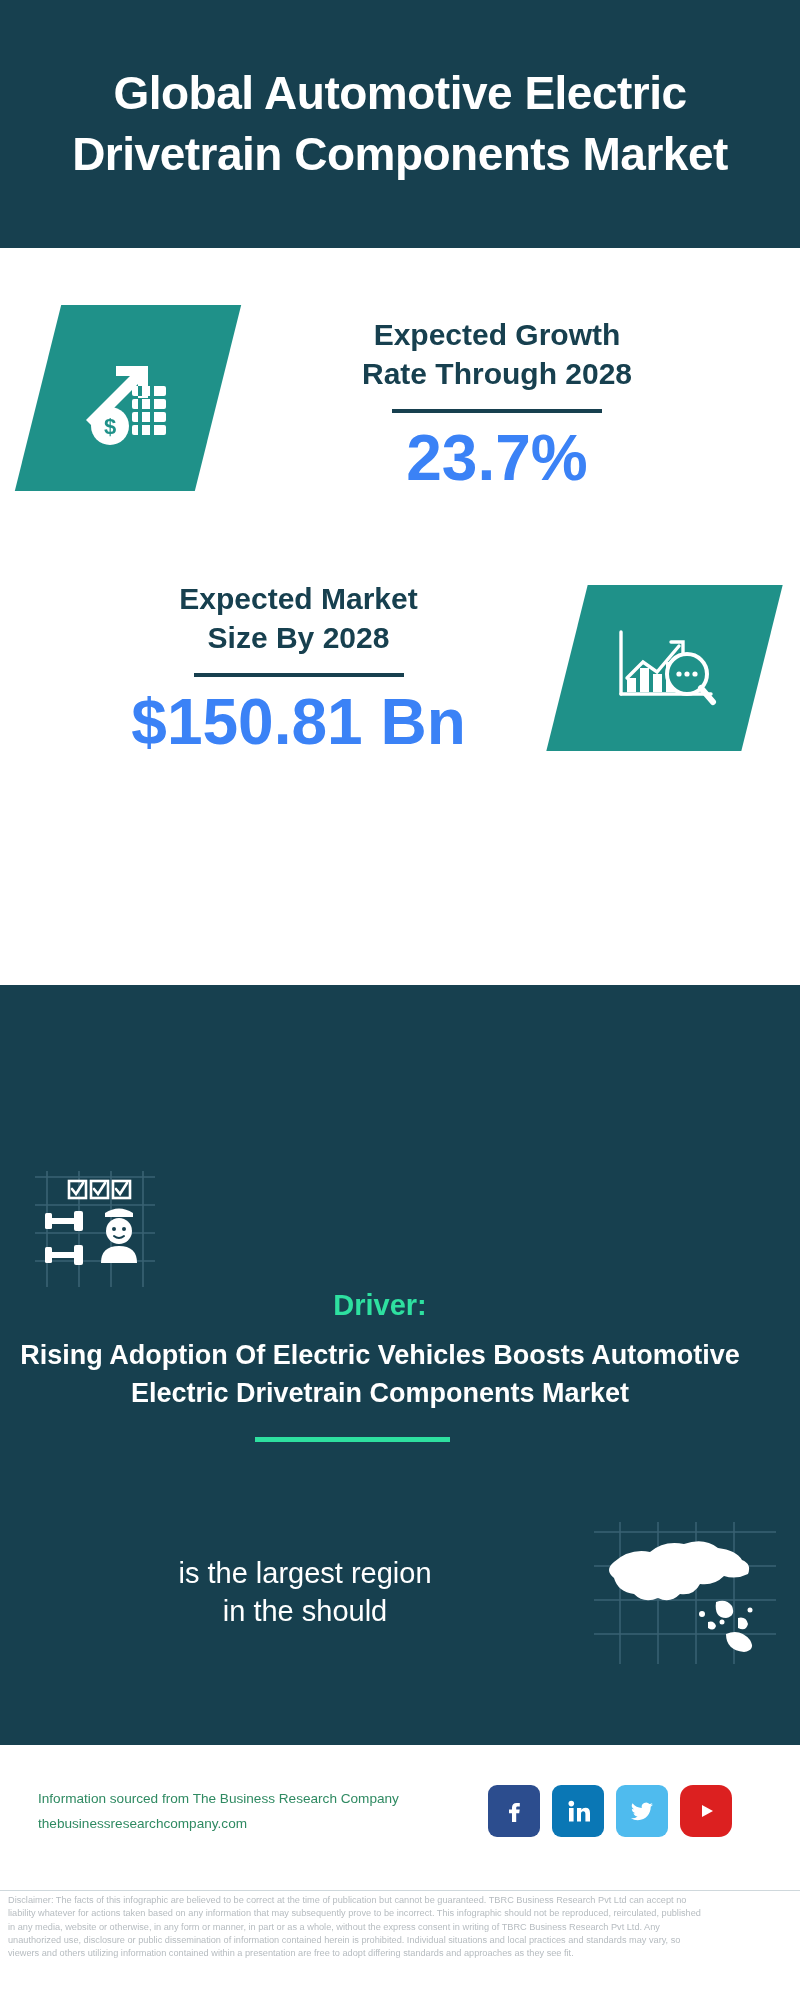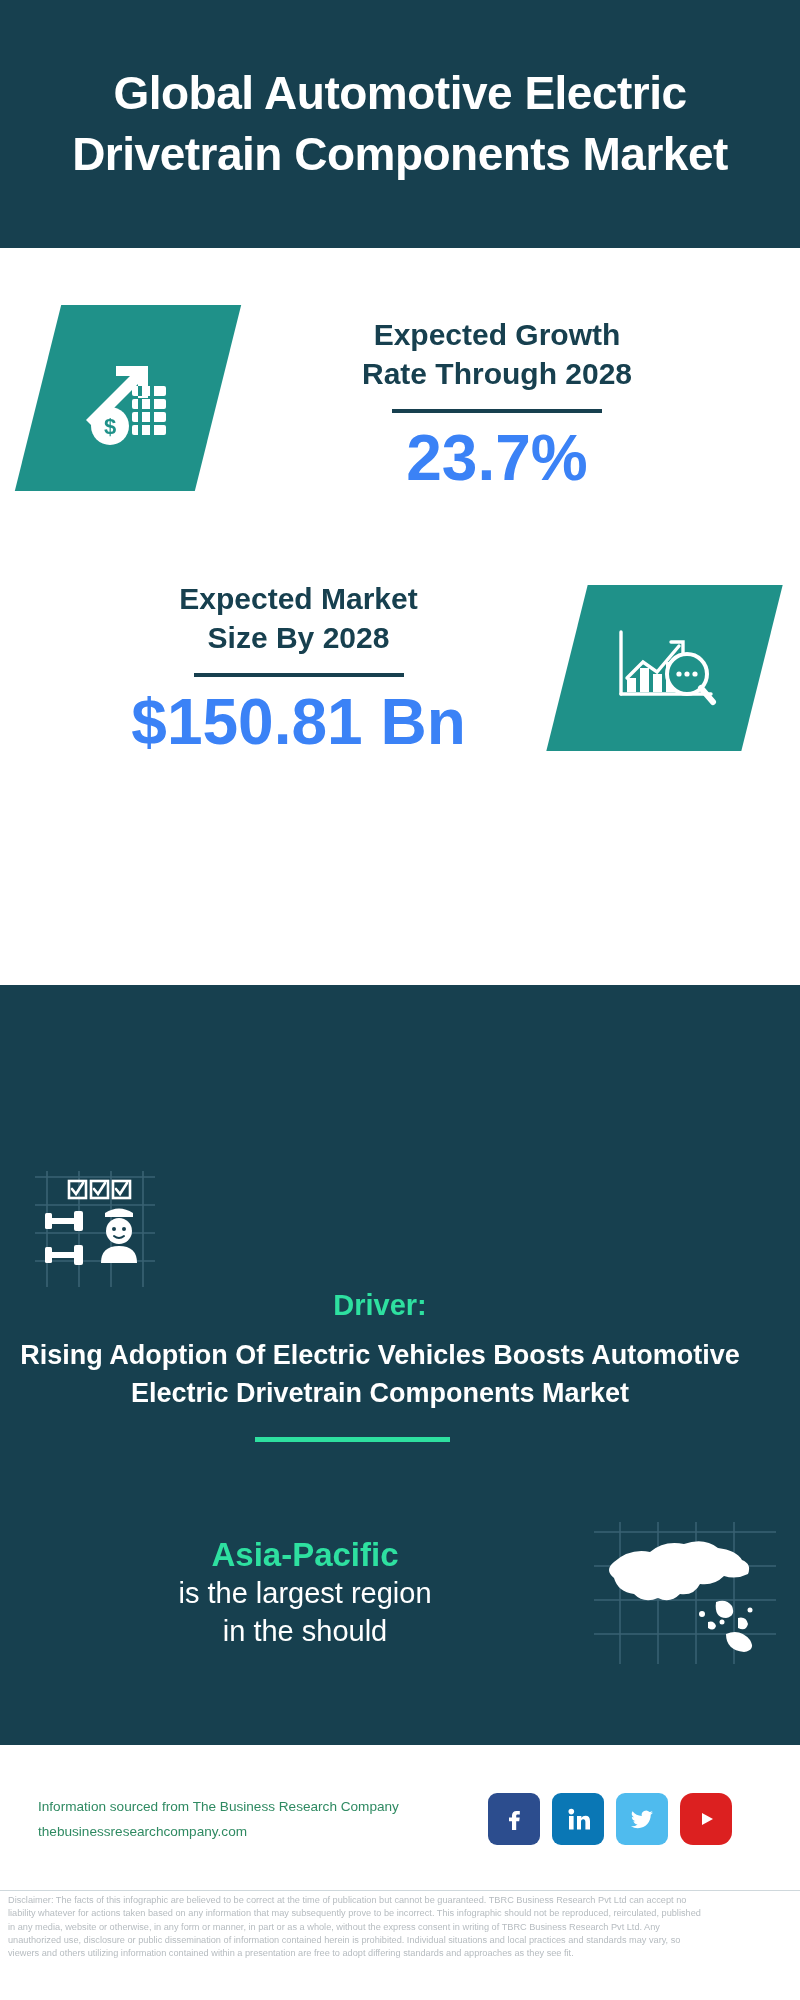--- a/index.html
+++ b/index.html
@@ -104,21 +104,21 @@
   .region-map-wrap{
     width:230px;flex:0 0 auto;display:flex;justify-content:center;align-items:center;
   }
 
   
   .footer{
     position:absolute;left:0;top:1745px;width:800px;height:145px;
     background:#ffffff;border-bottom:1px solid #cfd8dc;
   }
   .footer-inner{
-    position:absolute;left:0;top:24px;width:756px;height:100px;
+    position:absolute;left:0;top:16px;width:756px;height:100px;
     display:flex;align-items:center;
   }
   .source-text{
     margin-left:38px;flex:1 1 auto;color:#2f8a62;font-size:13.6px;line-height:1.85;
   }
   .source-text div{white-space:nowrap;}
   .social{display:flex;gap:12px;margin-right:24px;}
   .soc{
     width:52px;height:52px;border-radius:9px;display:flex;
     align-items:center;justify-content:center;
@@ -261,21 +261,20 @@
     </div>
     <div class="driver-text">
       <div class="driver-heading">Driver:</div>
       <div class="driver-body">Rising Adoption Of Electric Vehicles Boosts Automotive Electric Drivetrain Components Market</div>
     </div>
   </div>
   <div class="driver-sep"></div>
 
   <div class="region-row">
     <div class="region-text">
-      <div class="region-name">Asia-Pacific</div>
       <div class="region-sub">is the largest region</div>
       <div class="region-sub">in the should</div>
     </div>
     <div class="region-map-wrap">
       <svg width="190" height="150" viewBox="0 0 190 150" aria-hidden="true">
         <g stroke="#3a6273" stroke-width="1.5" fill="none">
           <path d="M4 14 L186 14"></path>
             <path d="M4 48 L186 48"></path>
             <path d="M4 82 L186 82"></path>
             <path d="M4 116 L186 116"></path>

